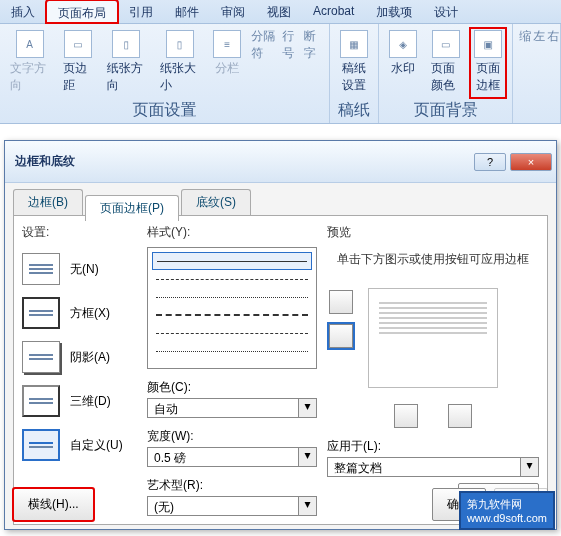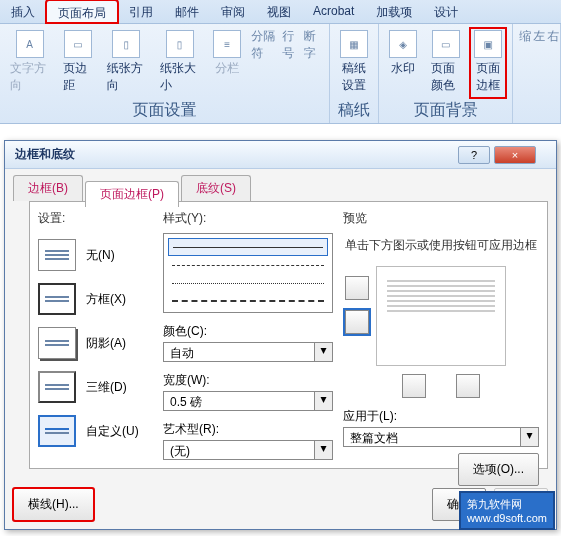--- a/index.html
+++ b/index.html
@@ -15,29 +15,29 @@
 .ribbon-group { border-right: 1px solid #b8cde6; padding: 4px 6px 0 6px; display: flex; flex-direction: column; }
 .ribbon-group-items { display: flex; gap: 6px; flex: 1; }
 .ribbon-btn { display: flex; flex-direction: column; align-items: center; gap: 2px; padding: 2px 4px; color: #1f3864; }
 .ribbon-btn.disabled { color: #9aaac0; }
 .ribbon-icon { width: 28px; height: 28px; border: 1px solid #9fb8d6; background: #fff; display: flex; align-items: center; justify-content: center; font-size: 10px; color: #6a85a8; }
 .ribbon-group-label { text-align: center; color: #3a5a85; font-size: 16px; padding: 2px 0; }
 .small-col { display: flex; flex-direction: row; gap: 2px; font-size: 11px; color: #6a85a8; }
 
 
 .dialog { position: absolute; left: 4px; top: 140px; width: 553px; height: 390px; border: 1px solid #5a7aa8; background: #f4f4f4; box-shadow: 2px 2px 6px rgba(0,0,0,0.3); }
-.titlebar { display: flex; align-items: center; background: linear-gradient(#f7fbff,#d8e6f5); height: 28px; padding: 0 20px 0 10px; border-bottom: 1px solid #b8cde6; }
+.titlebar { display: flex; align-items: center; background: linear-gradient(#f7fbff,#d8e6f5); height: 42px; padding: 0 4px 0 10px; border-bottom: 1px solid #b8cde6; }
 .titlebar-title { flex: 1; color: #1f3864; font-weight: bold; }
 .titlebar-btn { width: 32px; height: 18px; margin-left: 4px; border: 1px solid #8aa4c4; background: linear-gradient(#eaf2fb,#cfe0f2); text-align: center; line-height: 16px; font-size: 11px; border-radius: 2px; }
 .titlebar-btn.close { background: linear-gradient(#e98a7a,#c9402a); color: #fff; width: 42px; }
 
 .dlg-tabs { display: flex; padding: 6px 8px 0 8px; }
-.dlg-tab { padding: 4px 14px; border: 1px solid #aaa; border-bottom: none; background: #eee; margin-right: 2px; border-radius: 3px 3px 0 0; color: #be185d; }
+.dlg-tab { padding: 4px 14px; border: 1px solid #aaa; border-bottom: none; background: #eee; margin-right: 2px; border-radius: 3px 3px 0 0; color: #0c4a6e; }
 .dlg-tab.active { background: #fff; position: relative; top: 6px; }
-.dlg-body { margin: 0 8px 8px 24px; border: 1px solid #aaa; background: #fff; height: 268px; display: flex; padding: 8px; gap: 10px; }
+.dlg-body { margin: 0 8px 8px 8px; border: 1px solid #aaa; background: #fff; height: 310px; display: flex; padding: 8px; gap: 10px; }
 
 .col { display: flex; flex-direction: column; }
 .col-settings { width: 115px; }
 .section-label { margin-bottom: 6px; color: #333; }
 .setting-row { display: flex; align-items: center; gap: 10px; margin: 6px 0; }
 .setting-icon { width: 38px; height: 32px; border: 1px solid #888; background: #fff; display: flex; flex-direction: column; align-items: center; justify-content: center; }
 .setting-icon .hl { height: 2px; width: 24px; background: #6a85a8; margin: 1px 0; }
 .setting-icon.selected { border: 2px solid #2a6fc9; background: #e8f0fb; }
 
 .col-style { width: 170px; }

